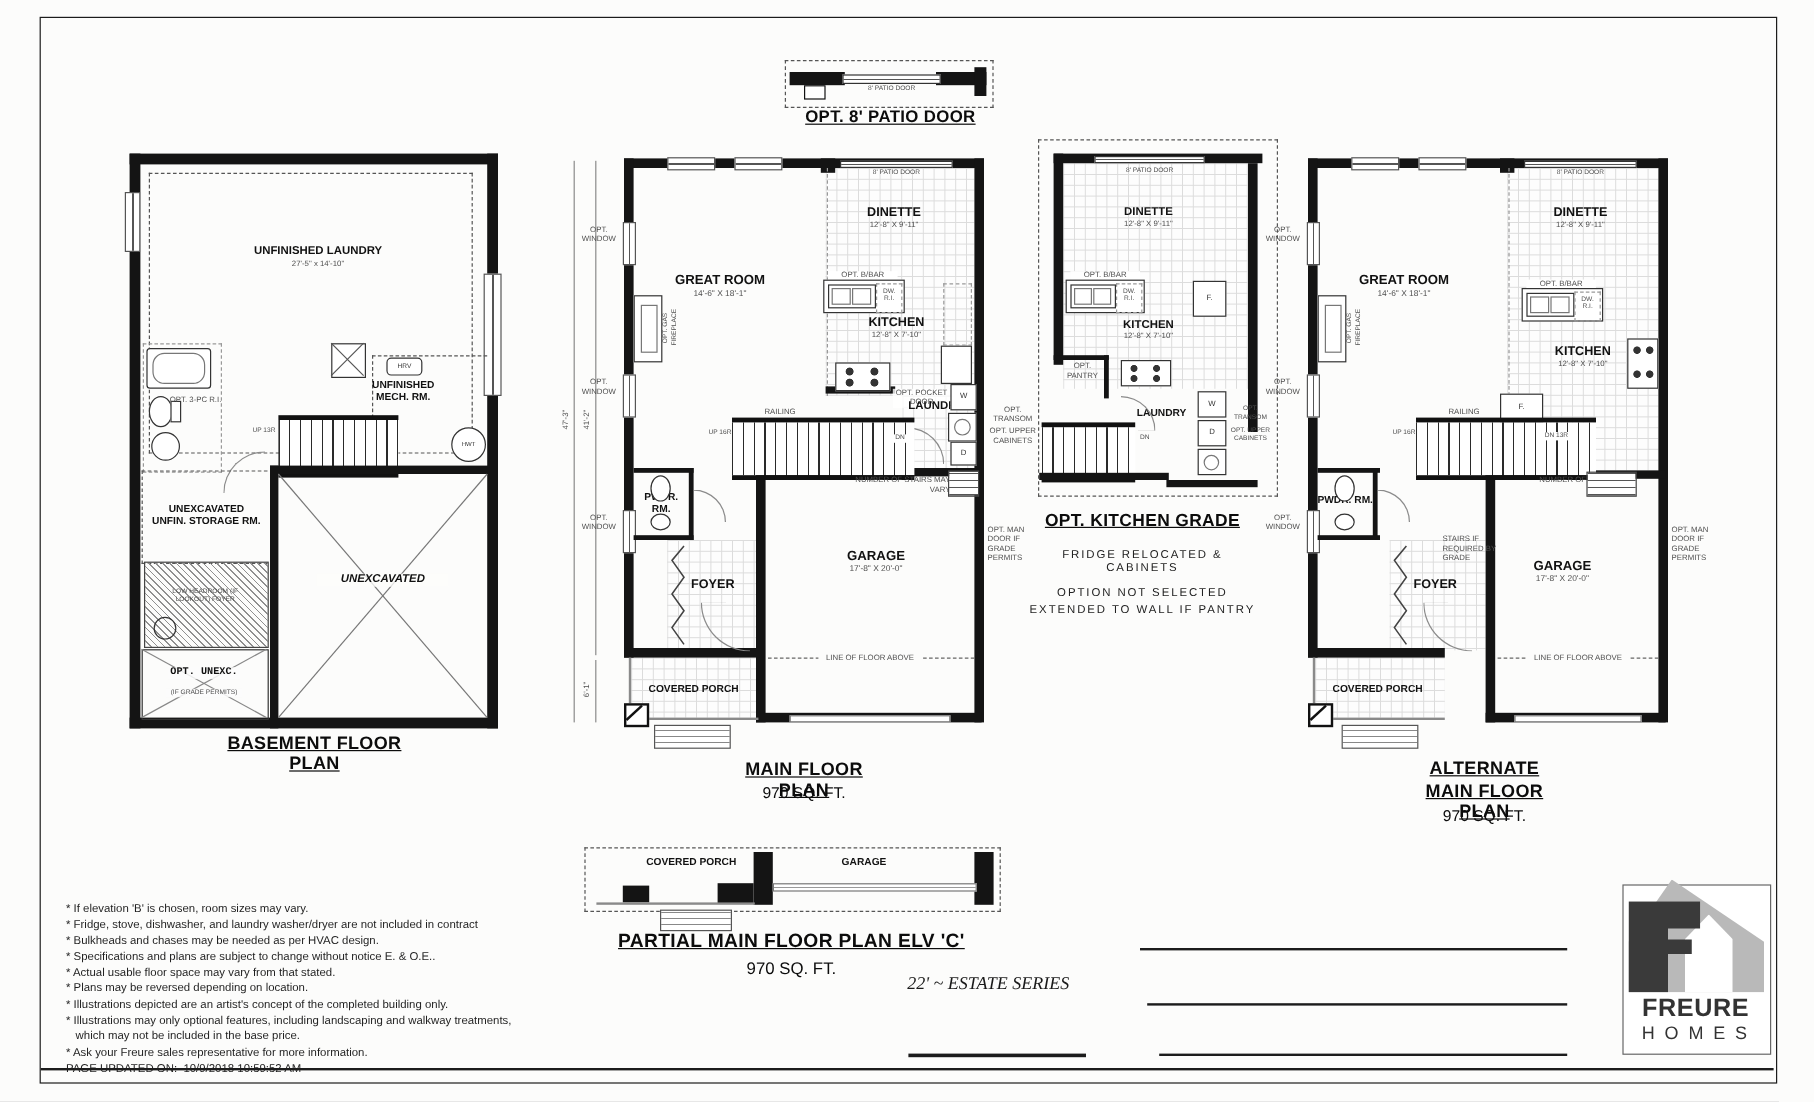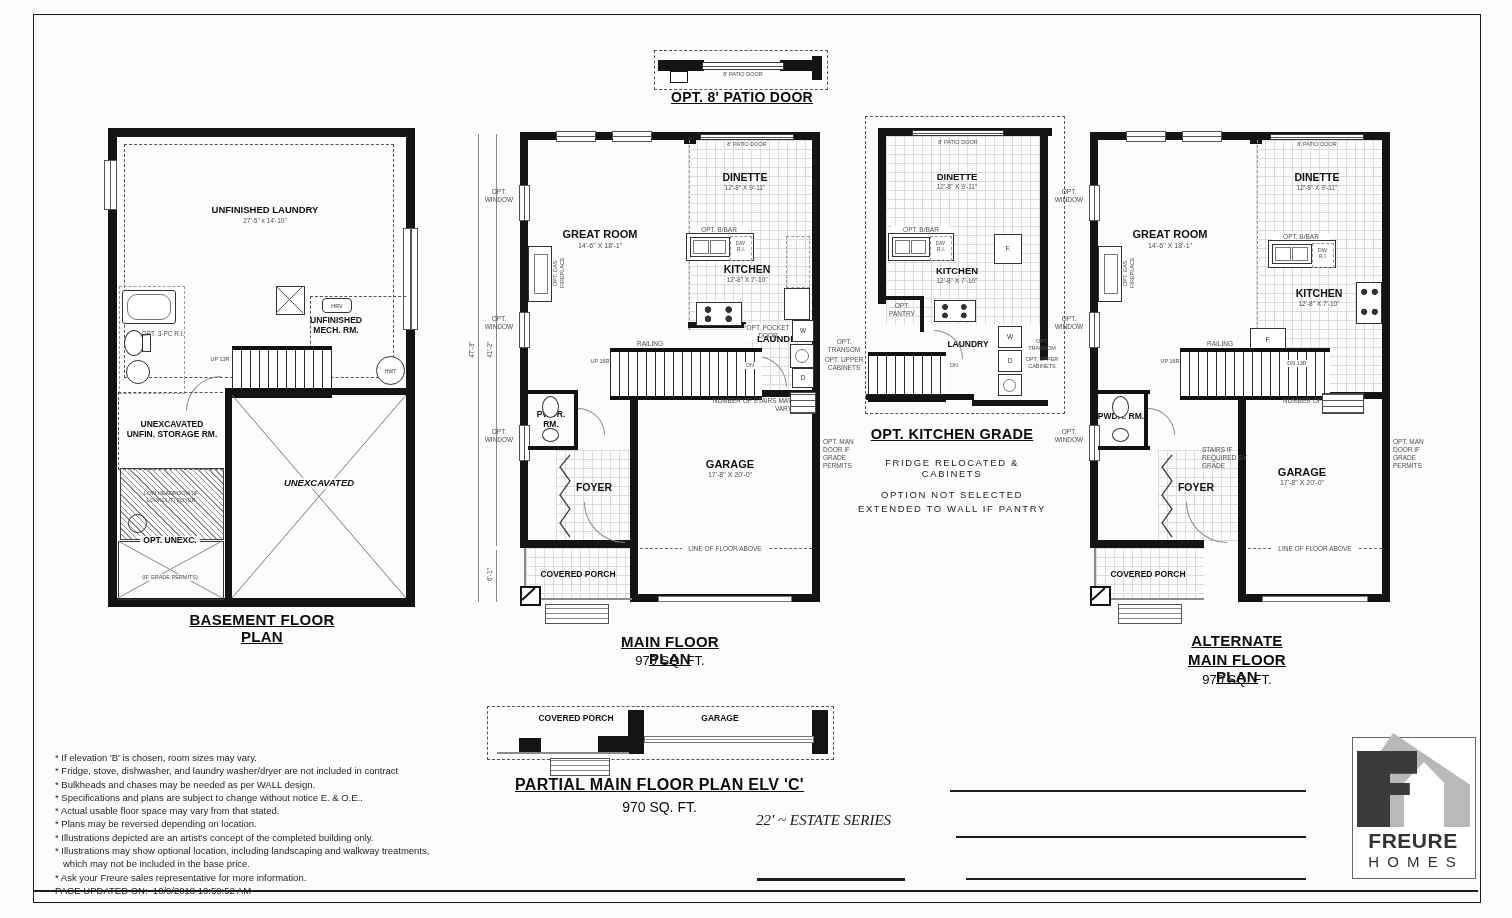--- a/index.html
+++ b/index.html
@@ -92,21 +92,21 @@
 
     <div class="hatch" style="left:120px;top:468px;width:102px;height:70px;"></div>
     <div class="ann t5" style="left:132px;top:490px;width:78px;">LOW HEADROOM (IF LOOKOUT) FOYER</div>
     <div class="circ" style="left:128px;top:514px;width:17px;height:17px;background:transparent;"></div>
 
     <div class="box" style="left:118px;top:541px;width:104px;height:57px;background:transparent;"></div>
     <svg class="ov" style="left:118px;top:541px;width:104px;height:57px;" viewBox="0 0 104 57" preserveAspectRatio="none">
         <line x1="0" y1="0" x2="104" y2="57" stroke="#888" stroke-width="1"></line>
         <line x1="104" y1="0" x2="0" y2="57" stroke="#888" stroke-width="1"></line>
       </svg>
-    <div class="lbl b t8" style="left:140px;top:536px;width:60px;background:rgba(252,252,251,.85);">OPT. UNEXC.</div>
+    <div class="lbl b t8" style="left:140px;top:556px;width:60px;background:rgba(252,252,251,.85);font-family:Liberation Mono, monospace;">OPT. UNEXC.</div>
     <div class="ann t5" style="left:138px;top:574px;width:64px;background:rgba(252,252,251,.85);">(IF GRADE PERMITS)</div>
 
     <div class="wall" style="left:225px;top:388px;width:7px;height:219px;"></div>
     <div class="wall" style="left:225px;top:388px;width:190px;height:7px;"></div>
     <svg class="ov" style="left:232px;top:395px;width:174px;height:203px;" viewBox="0 0 174 203" preserveAspectRatio="none">
         <line x1="0" y1="0" x2="174" y2="203" stroke="#777" stroke-width="1"></line>
         <line x1="174" y1="0" x2="0" y2="203" stroke="#777" stroke-width="1"></line>
       </svg>
     <div class="lbl b t9" style="left:264px;top:478px;width:110px;background:rgba(252,252,251,.8);font-style:italic;">UNEXCAVATED</div>
 
@@ -366,26 +366,26 @@
     <div class="box" style="left:644px;top:736px;width:168px;height:5px;border-color:#777;background-image:linear-gradient(transparent 45%,#999 45%,#999 60%,transparent 60%);"></div>
     <div class="gwall" style="left:497px;top:752px;width:132px;height:1.5px;"></div>
     <div class="box" style="left:550px;top:758px;width:58px;height:16px;border-color:#555;background-image:repeating-linear-gradient(0deg,transparent 0 4px,#888 4px 5px);"></div>
     <div class="title" style="left:487px;top:776px;width:345px;font-size:16px;">PARTIAL MAIN FLOOR PLAN ELV 'C'</div>
     <div class="sqft" style="left:487px;top:799px;width:345px;font-size:14px;">970 SQ. FT.</div>
   </div>
 
   <div class="abs" style="left:55px;top:751px;">
     <div class="note">* If elevation 'B' is chosen, room sizes may vary.</div>
     <div class="note">* Fridge, stove, dishwasher, and laundry washer/dryer are not included in contract</div>
-    <div class="note">* Bulkheads and chases may be needed as per WALL design.</div>
+    <div class="note">* Bulkheads and chases may be needed as per HVAC design.</div>
     <div class="note">* Specifications and plans are subject to change without notice E. &amp; O.E..</div>
     <div class="note">* Actual usable floor space may vary from that stated.</div>
     <div class="note">* Plans may be reversed depending on location.</div>
     <div class="note">* Illustrations depicted are an artist's concept of the completed building only.</div>
-    <div class="note">* Illustrations may show optional location, including landscaping and walkway treatments,</div>
+    <div class="note">* Illustrations may only optional features, including landscaping and walkway treatments,</div>
     <div class="note indent">which may not be included in the base price.</div>
     <div class="note">* Ask your Freure sales representative for more information.</div>
     <div class="note">
       <span>PAGE UPDATED ON:</span>&nbsp;&nbsp;<span>10/9/2018 10:59:52 AM</span>
     </div>
   </div>
 
   <div class="abs" style="left:756px;top:812px;width:180px;font-family:'Liberation Serif',serif;font-style:italic;font-size:15px;color:#1a1a1a;">22' ~ ESTATE SERIES</div>
   <div class="sig" style="left:950px;top:790px;width:356px;height:2px;"></div>
   <div class="sig" style="left:956px;top:836px;width:350px;height:2px;"></div>

